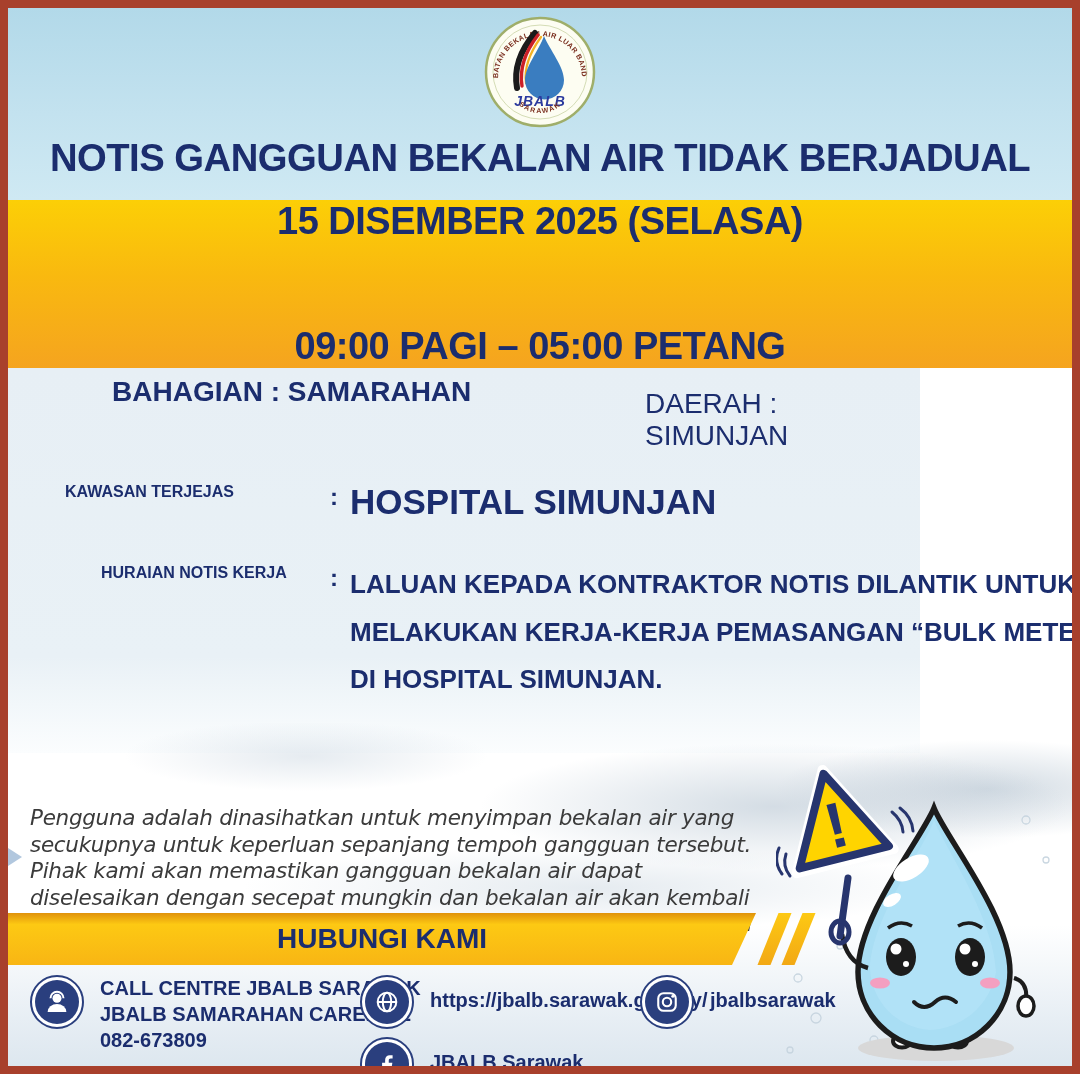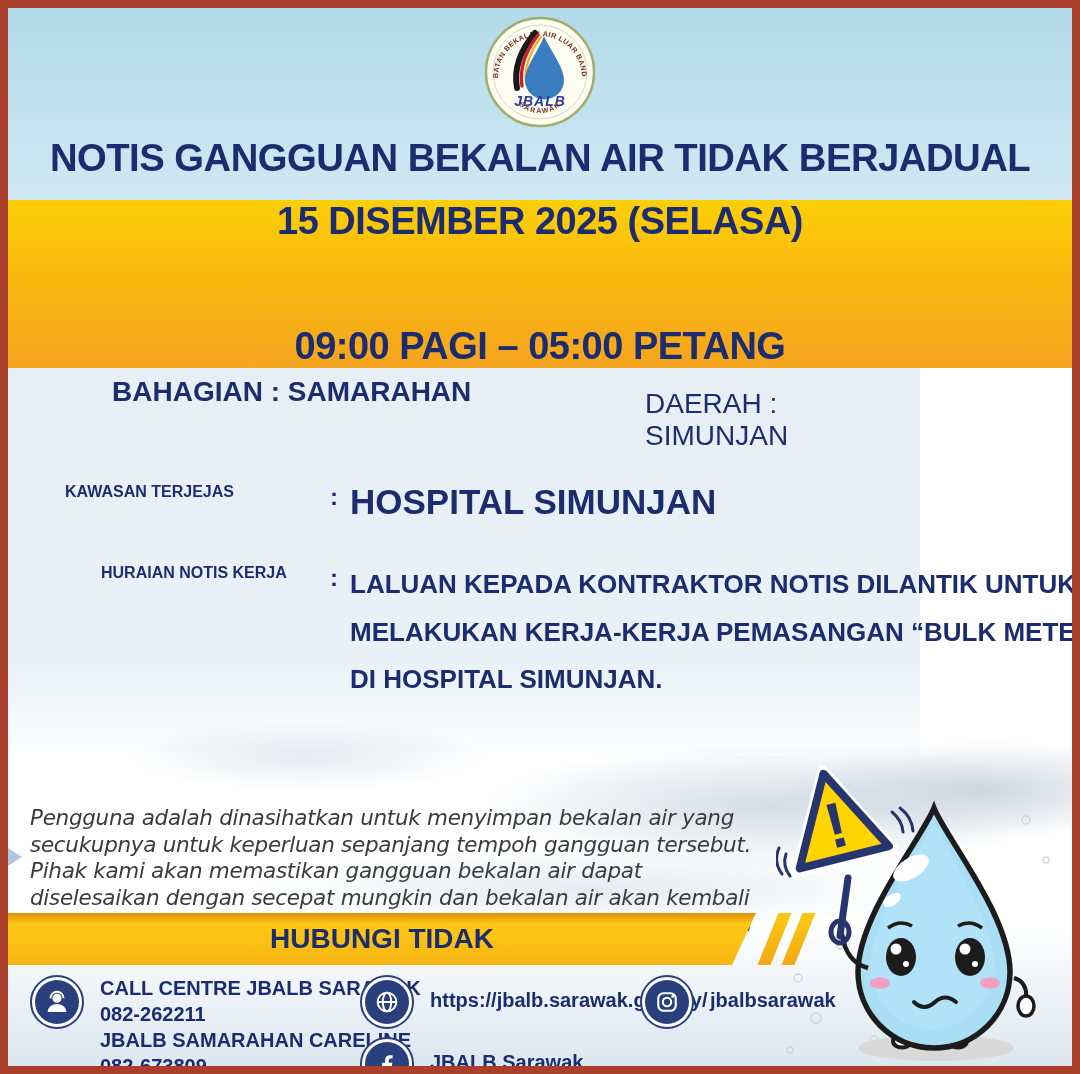--- a/index.html
+++ b/index.html
@@ -153,42 +153,41 @@
     </div>
   </div>
 
   <div class="lower">
     <div class="splash-band"></div>
     <div class="left-arrow-deco"></div>
 
     <div class="disclaimer">Pengguna adalah dinasihatkan untuk menyimpan bekalan air yang secukupnya untuk keperluan sepanjang tempoh gangguan tersebut. Pihak kami akan memastikan gangguan bekalan air dapat diselesaikan dengan secepat mungkin dan bekalan air akan kembali pulih secara berperingkat di kawasan yang terjejas. Segala kesulitan yang timbul akibat gangguan ini adalah sangat dikesali.</div>
 
     <div class="contact-banner">
-      <span class="heading">HUBUNGI TIDAK</span>
+      <span class="heading">HUBUNGI KAMI</span>
     </div>
     <div class="banner-stripes">
       <div class="stripe"></div>
       <div class="stripe"></div>
     </div>
 
     <div class="contacts">
 
       <div class="contact-col ph-row">
         <span class="icon-ring">
           <span class="icon-disc">
             <svg viewBox="0 0 24 24" width="30" height="30">
               <circle cx="12" cy="9" r="3.6" fill="#fff"></circle>
               <path d="M4.5 20 a7.5 6.5 0 0 1 15 0 Z" fill="#fff"></path>
               <path d="M6.8 9 a5.2 5.2 0 0 1 10.4 0" fill="none" stroke="#fff" stroke-width="1.6"></path>
             </svg>
           </span>
         </span>
         <div class="contact-text phone-lines">
           <div class="pline">CALL CENTRE JBALB SARAWAK</div>
-          <div class="pline">082-262211</div>
           <div class="pline">JBALB SAMARAHAN CARELINE</div>
           <div class="pline">082-673809</div>
         </div>
       </div>
 
       <div class="contact-col web-row">
         <span class="icon-ring">
           <span class="icon-disc">
             <svg viewBox="0 0 24 24" width="28" height="28">
               <circle cx="12" cy="12" r="8" fill="none" stroke="#fff" stroke-width="1.7"></circle>

